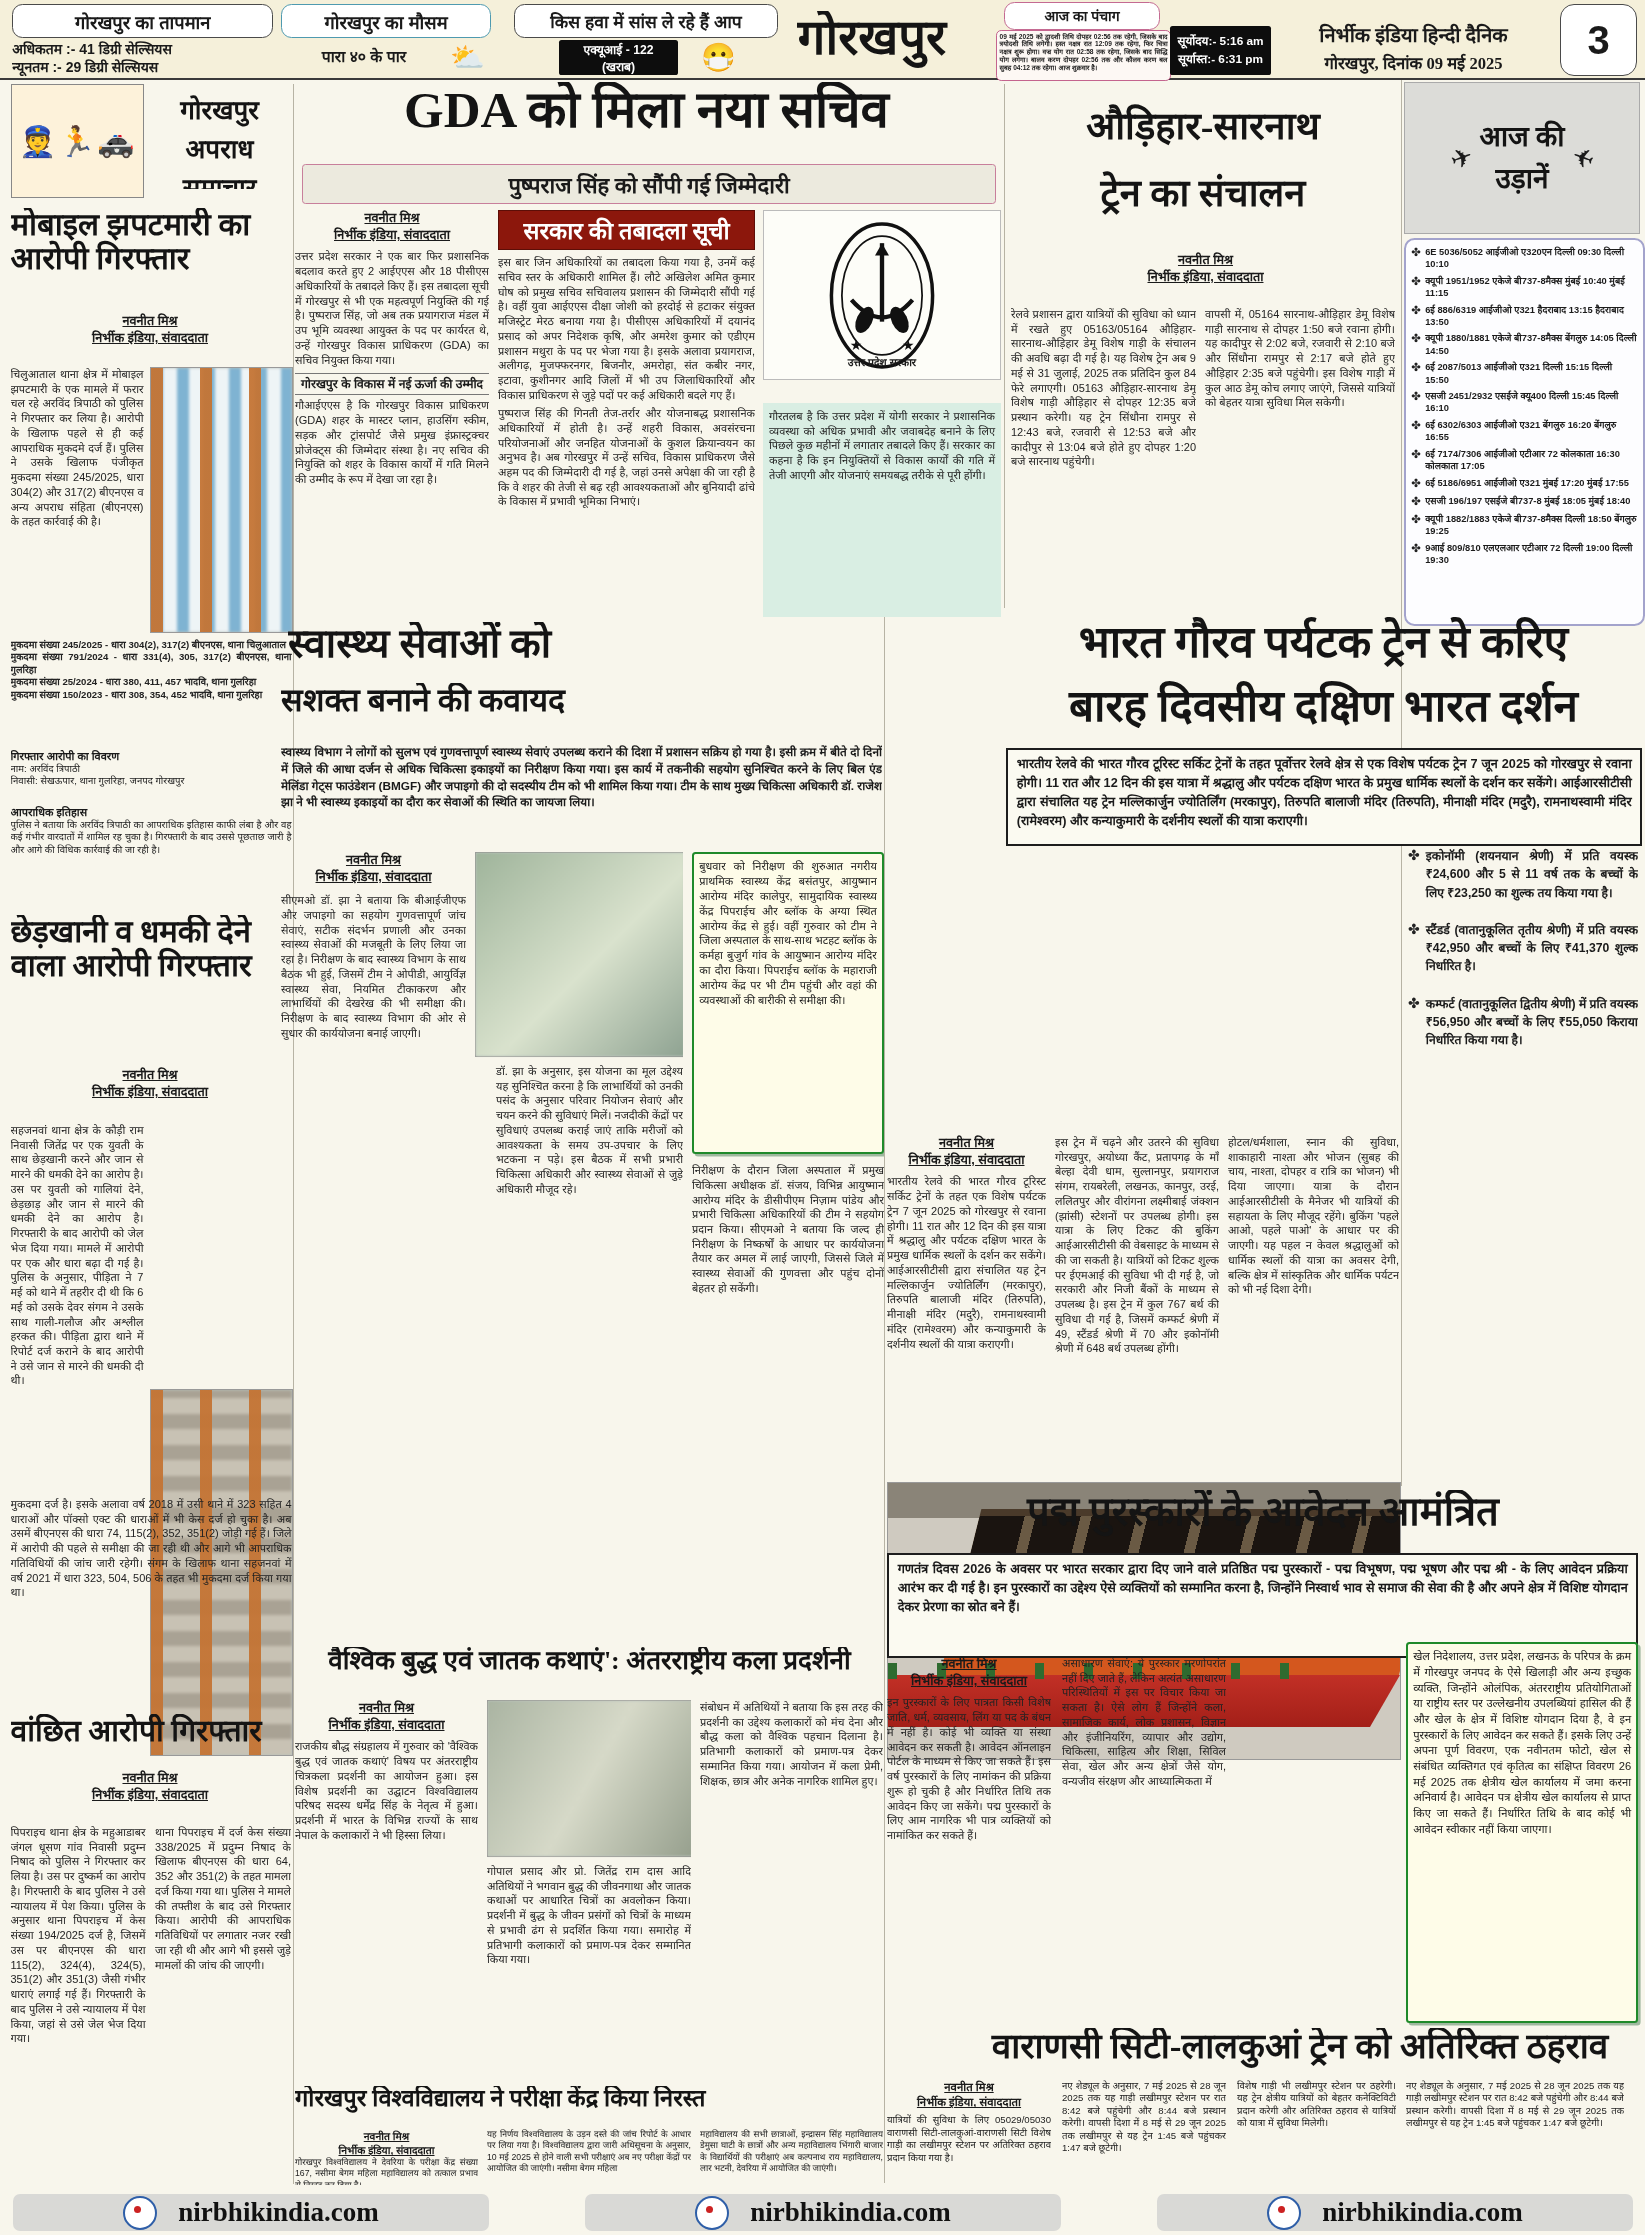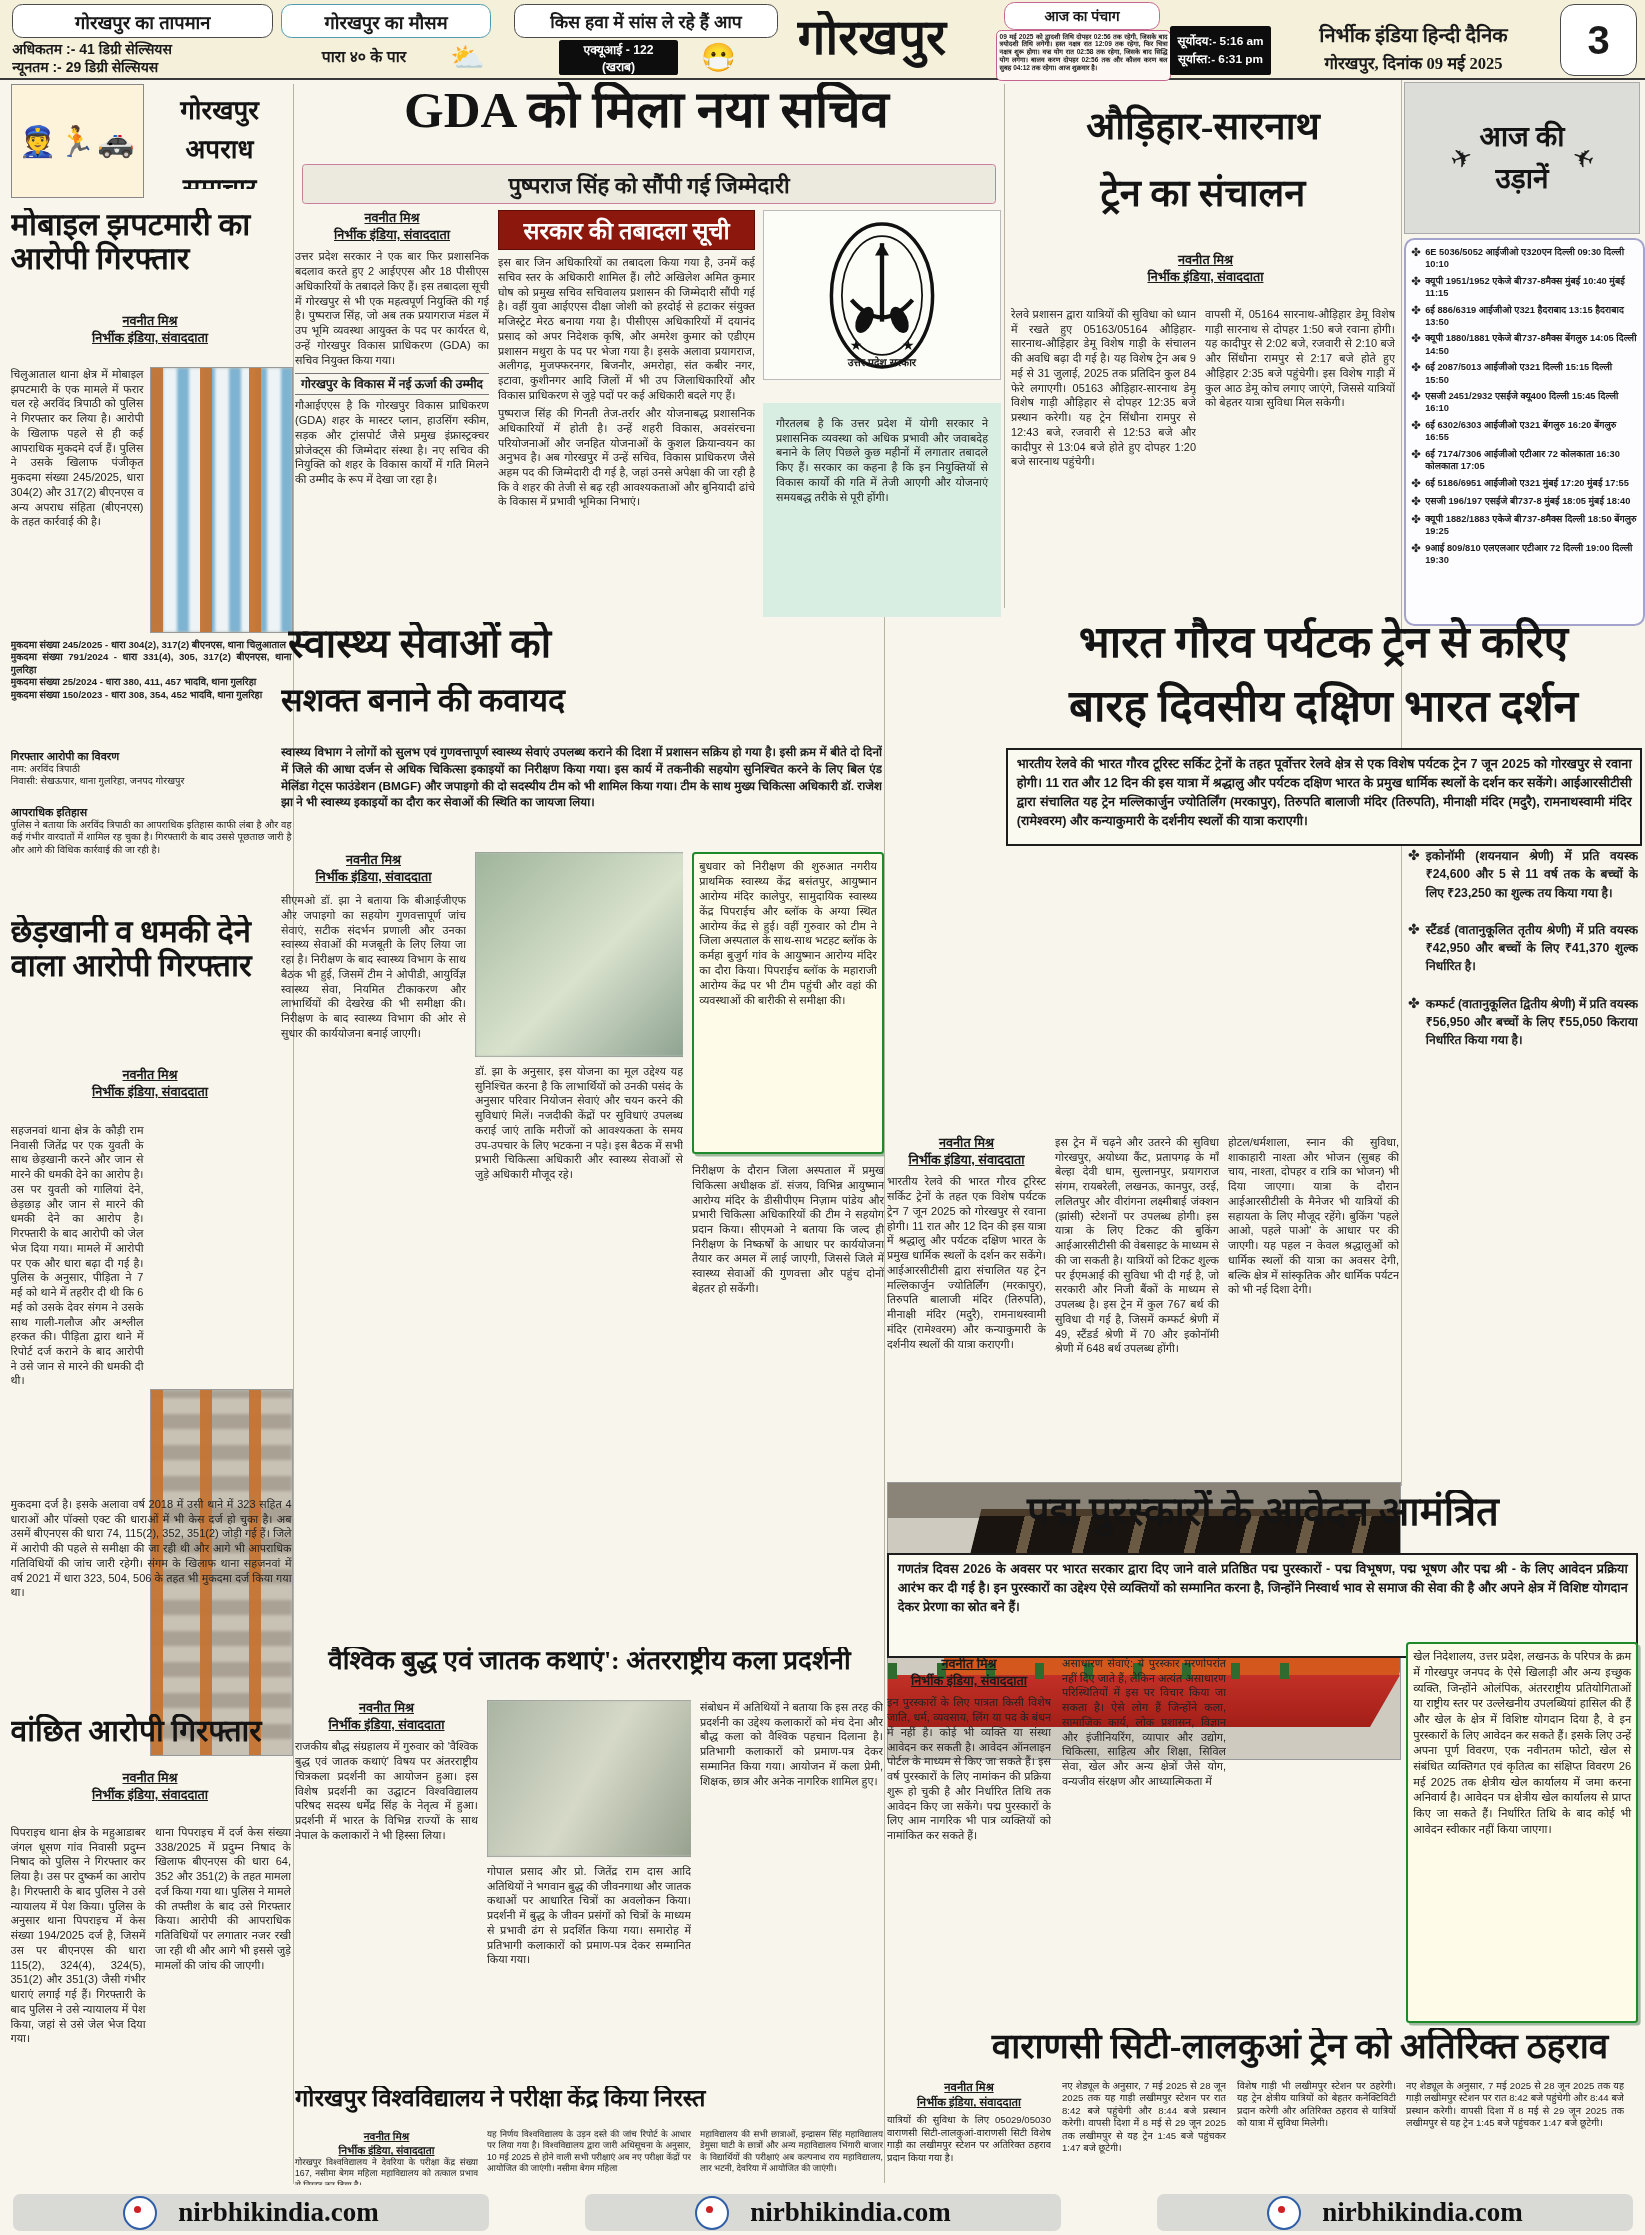--- a/index.html
+++ b/index.html
@@ -10,21 +10,21 @@
   .body{font-size:11px;line-height:1.34;color:#222;text-align:justify;}
   .sm{font-size:9.6px;line-height:1.3;color:#222;text-align:justify;}
   .prel{white-space:pre-line;}
   .by{text-align:center;font-weight:700;font-size:12.7px;line-height:1.35;}
   .by span{display:block;text-decoration:underline;}
   .pill{border:1.7px solid #4a4a4a;border-radius:10.5px;background:#fff;font-weight:800;display:flex;align-items:center;justify-content:center;}
   .bluepill{border-color:#4e9ab0;}
   .pinkpill{border-color:#c46a92;}
   .blackchip{background:#0d0d0d;color:#fff;font-weight:700;display:flex;flex-direction:column;align-items:center;justify-content:center;}
   .redbox{background:#8c170c;color:#fff;font-family:"Liberation Serif",serif;font-weight:900;display:flex;align-items:center;justify-content:center;}
-  .greenbg{background:#d9eee3;padding:13px;}
+  .greenbg{background:#d9eee3;padding:6px;}
   .gbox{border:2.6px solid #1f8a2a;background:#fefce8;border-radius:3.5px;padding:5.2px;box-shadow:2.6px 2.6px 0 #9fb89f;}
   .introbox{border:2.6px solid #1d1d1d;padding:5.2px 8.7px;font-size:12.7px;font-weight:600;line-height:1.5;text-align:justify;background:#fbfaf1;}
   .subh2{font-weight:800;text-align:center;font-size:12.2px;margin:5.2px 0 3.5px;border-top:0.9px solid #777;border-bottom:0.9px solid #777;padding:1.7px 0;}
   .caseh{font-weight:800;font-size:11px;margin-top:4px;}
   .frow{display:flex;gap:4.4px;padding:2.2px 3.5px;align-items:flex-start;}
   .fb{font-size:11.4px;line-height:1.2;color:#222;}
   .ft{font-size:9.3px;line-height:1.32;font-weight:600;color:#1c1c1c;text-align:left;}
   .farerow{display:flex;gap:6.1px;margin-bottom:19px;}
   .faretxt{font-size:12.2px;line-height:1.5;font-weight:600;text-align:justify;}
   .rule-v{position:absolute;width:0.9px;background:#b7b3a4;}
@@ -258,21 +258,21 @@
     <div class="by">
       <span>नवनीत मिश्र</span>
       <span>निर्भीक इंडिया, संवाददाता</span>
     </div>
     <div class="body" style="margin-top:7px;">सीएमओ डॉ. झा ने बताया कि बीआईजीएफ और जपाइगो का सहयोग गुणवत्तापूर्ण जांच सेवाएं, सटीक संदर्भन प्रणाली और उनका स्वास्थ्य सेवाओं की मजबूती के लिए लिया जा रहा है। निरीक्षण के बाद स्वास्थ्य विभाग के साथ बैठक भी हुई, जिसमें टीम ने ओपीडी, आयुर्विज्ञ स्वास्थ्य सेवा, नियमित टीकाकरण और लाभार्थियों की देखरेख की भी समीक्षा की। निरीक्षण के बाद स्वास्थ्य विभाग की ओर से सुधार की कार्ययोजना बनाई जाएगी।</div>
   </div>
   <div class="ab" style="left:475px;top:852px;width:208px;height:601px;">
     <div class="photo" style="width:208px;height:203px;">
         <div class="meet"></div>
       </div>
-    <div class="body" style="margin-top:7px;">डॉ. झा के अनुसार, इस योजना का मूल उद्देश्य यह सुनिश्चित करना है कि लाभार्थियों को उनकी पसंद के अनुसार परिवार नियोजन सेवाएं और चयन करने की सुविधाएं मिलें। नजदीकी केंद्रों पर सुविधाएं उपलब्ध कराई जाएं ताकि मरीजों को आवश्यकता के समय उप-उपचार के लिए भटकना न पड़े। इस बैठक में सभी प्रभारी चिकित्सा अधिकारी और स्वास्थ्य सेवाओं से जुड़े अधिकारी मौजूद रहे।</div>
+    <div class="body" style="margin-top:7px;margin-left:21px;">डॉ. झा के अनुसार, इस योजना का मूल उद्देश्य यह सुनिश्चित करना है कि लाभार्थियों को उनकी पसंद के अनुसार परिवार नियोजन सेवाएं और चयन करने की सुविधाएं मिलें। नजदीकी केंद्रों पर सुविधाएं उपलब्ध कराई जाएं ताकि मरीजों को आवश्यकता के समय उप-उपचार के लिए भटकना न पड़े। इस बैठक में सभी प्रभारी चिकित्सा अधिकारी और स्वास्थ्य सेवाओं से जुड़े अधिकारी मौजूद रहे।</div>
   </div>
   <div class="ab" style="left:692px;top:852px;width:192px;height:601px;">
     <div class="gbox" style="font-size:11px;line-height:1.35;text-align:justify;height:288px;">बुधवार को निरीक्षण की शुरुआत नगरीय प्राथमिक स्वास्थ्य केंद्र बसंतपुर, आयुष्मान आरोग्य मंदिर कालेपुर, सामुदायिक स्वास्थ्य केंद्र पिपराईच और ब्लॉक के अग्या स्थित आरोग्य केंद्र से हुई। वहीं गुरुवार को टीम ने जिला अस्पताल के साथ-साथ भटहट ब्लॉक के कर्महा बुजुर्ग गांव के आयुष्मान आरोग्य मंदिर का दौरा किया। पिपराईच ब्लॉक के महाराजी आरोग्य केंद्र पर भी टीम पहुंची और वहां की व्यवस्थाओं की बारीकी से समीक्षा की।</div>
     <div class="body" style="margin-top:8.7px;">निरीक्षण के दौरान जिला अस्पताल में प्रमुख चिकित्सा अधीक्षक डॉ. संजय, विभिन्न आयुष्मान आरोग्य मंदिर के डीसीपीएम निज़ाम पांडेय और प्रभारी चिकित्सा अधिकारियों की टीम ने सहयोग प्रदान किया। सीएमओ ने बताया कि जल्द ही निरीक्षण के निष्कर्षों के आधार पर कार्ययोजना तैयार कर अमल में लाई जाएगी, जिससे जिले में स्वास्थ्य सेवाओं की गुणवत्ता और पहुंच दोनों बेहतर हो सकेंगी।</div>
   </div>
 
   <div class="ab ctr hl prel" style="left:1011px;top:611px;width:625px;height:131px;font-size:44px;line-height:1.45;">भारत गौरव पर्यटक ट्रेन से करिए
 बारह  दिवसीय दक्षिण भारत दर्शन</div>
   <div class="ab introbox" style="left:1006px;top:748px;width:615px;height:84px;">भारतीय रेलवे की भारत गौरव टूरिस्ट सर्किट ट्रेनों के तहत पूर्वोत्तर रेलवे क्षेत्र से एक विशेष पर्यटक ट्रेन 7 जून 2025 को गोरखपुर से रवाना होगी। 11 रात और 12 दिन की इस यात्रा में श्रद्धालु और पर्यटक दक्षिण भारत के प्रमुख धार्मिक स्थलों के दर्शन कर सकेंगे। आईआरसीटीसी द्वारा संचालित यह ट्रेन मल्लिकार्जुन ज्योतिर्लिंग (मरकापुर), तिरुपति बालाजी मंदिर (तिरुपति), मीनाक्षी मंदिर (मदुरै), रामनाथस्वामी मंदिर (रामेश्वरम) और कन्याकुमारी के दर्शनीय स्थलों की यात्रा कराएगी।</div>
 

